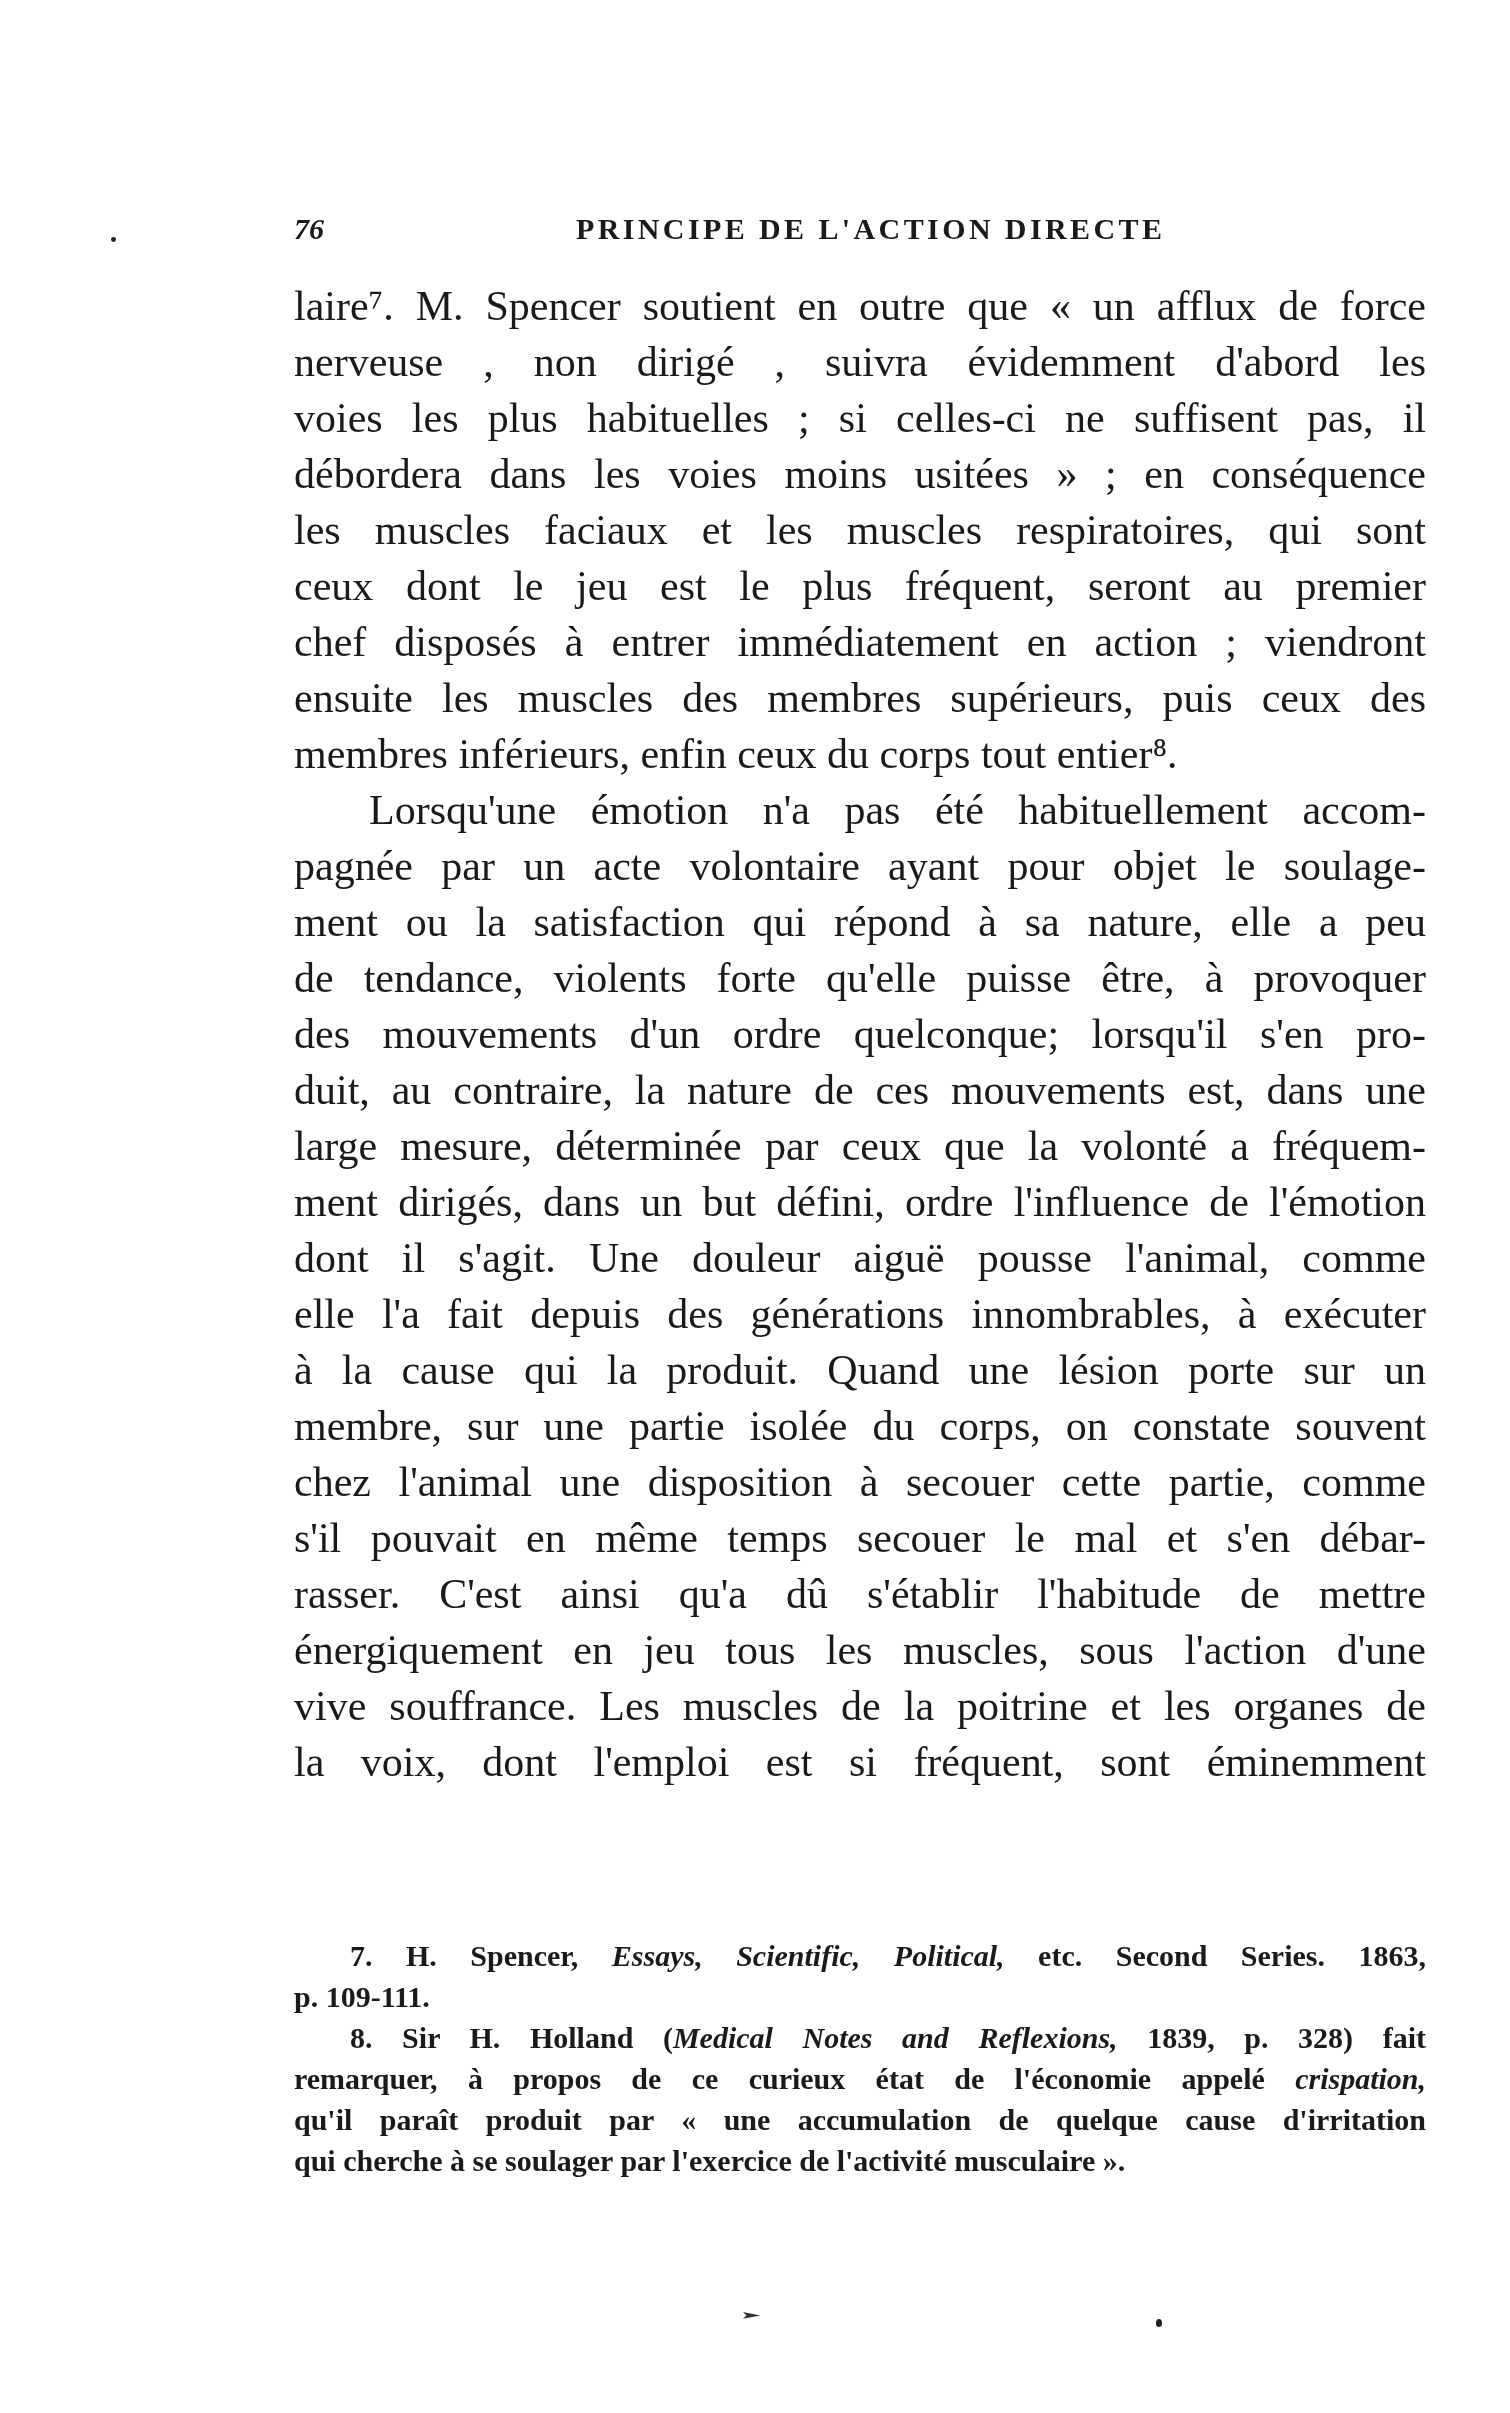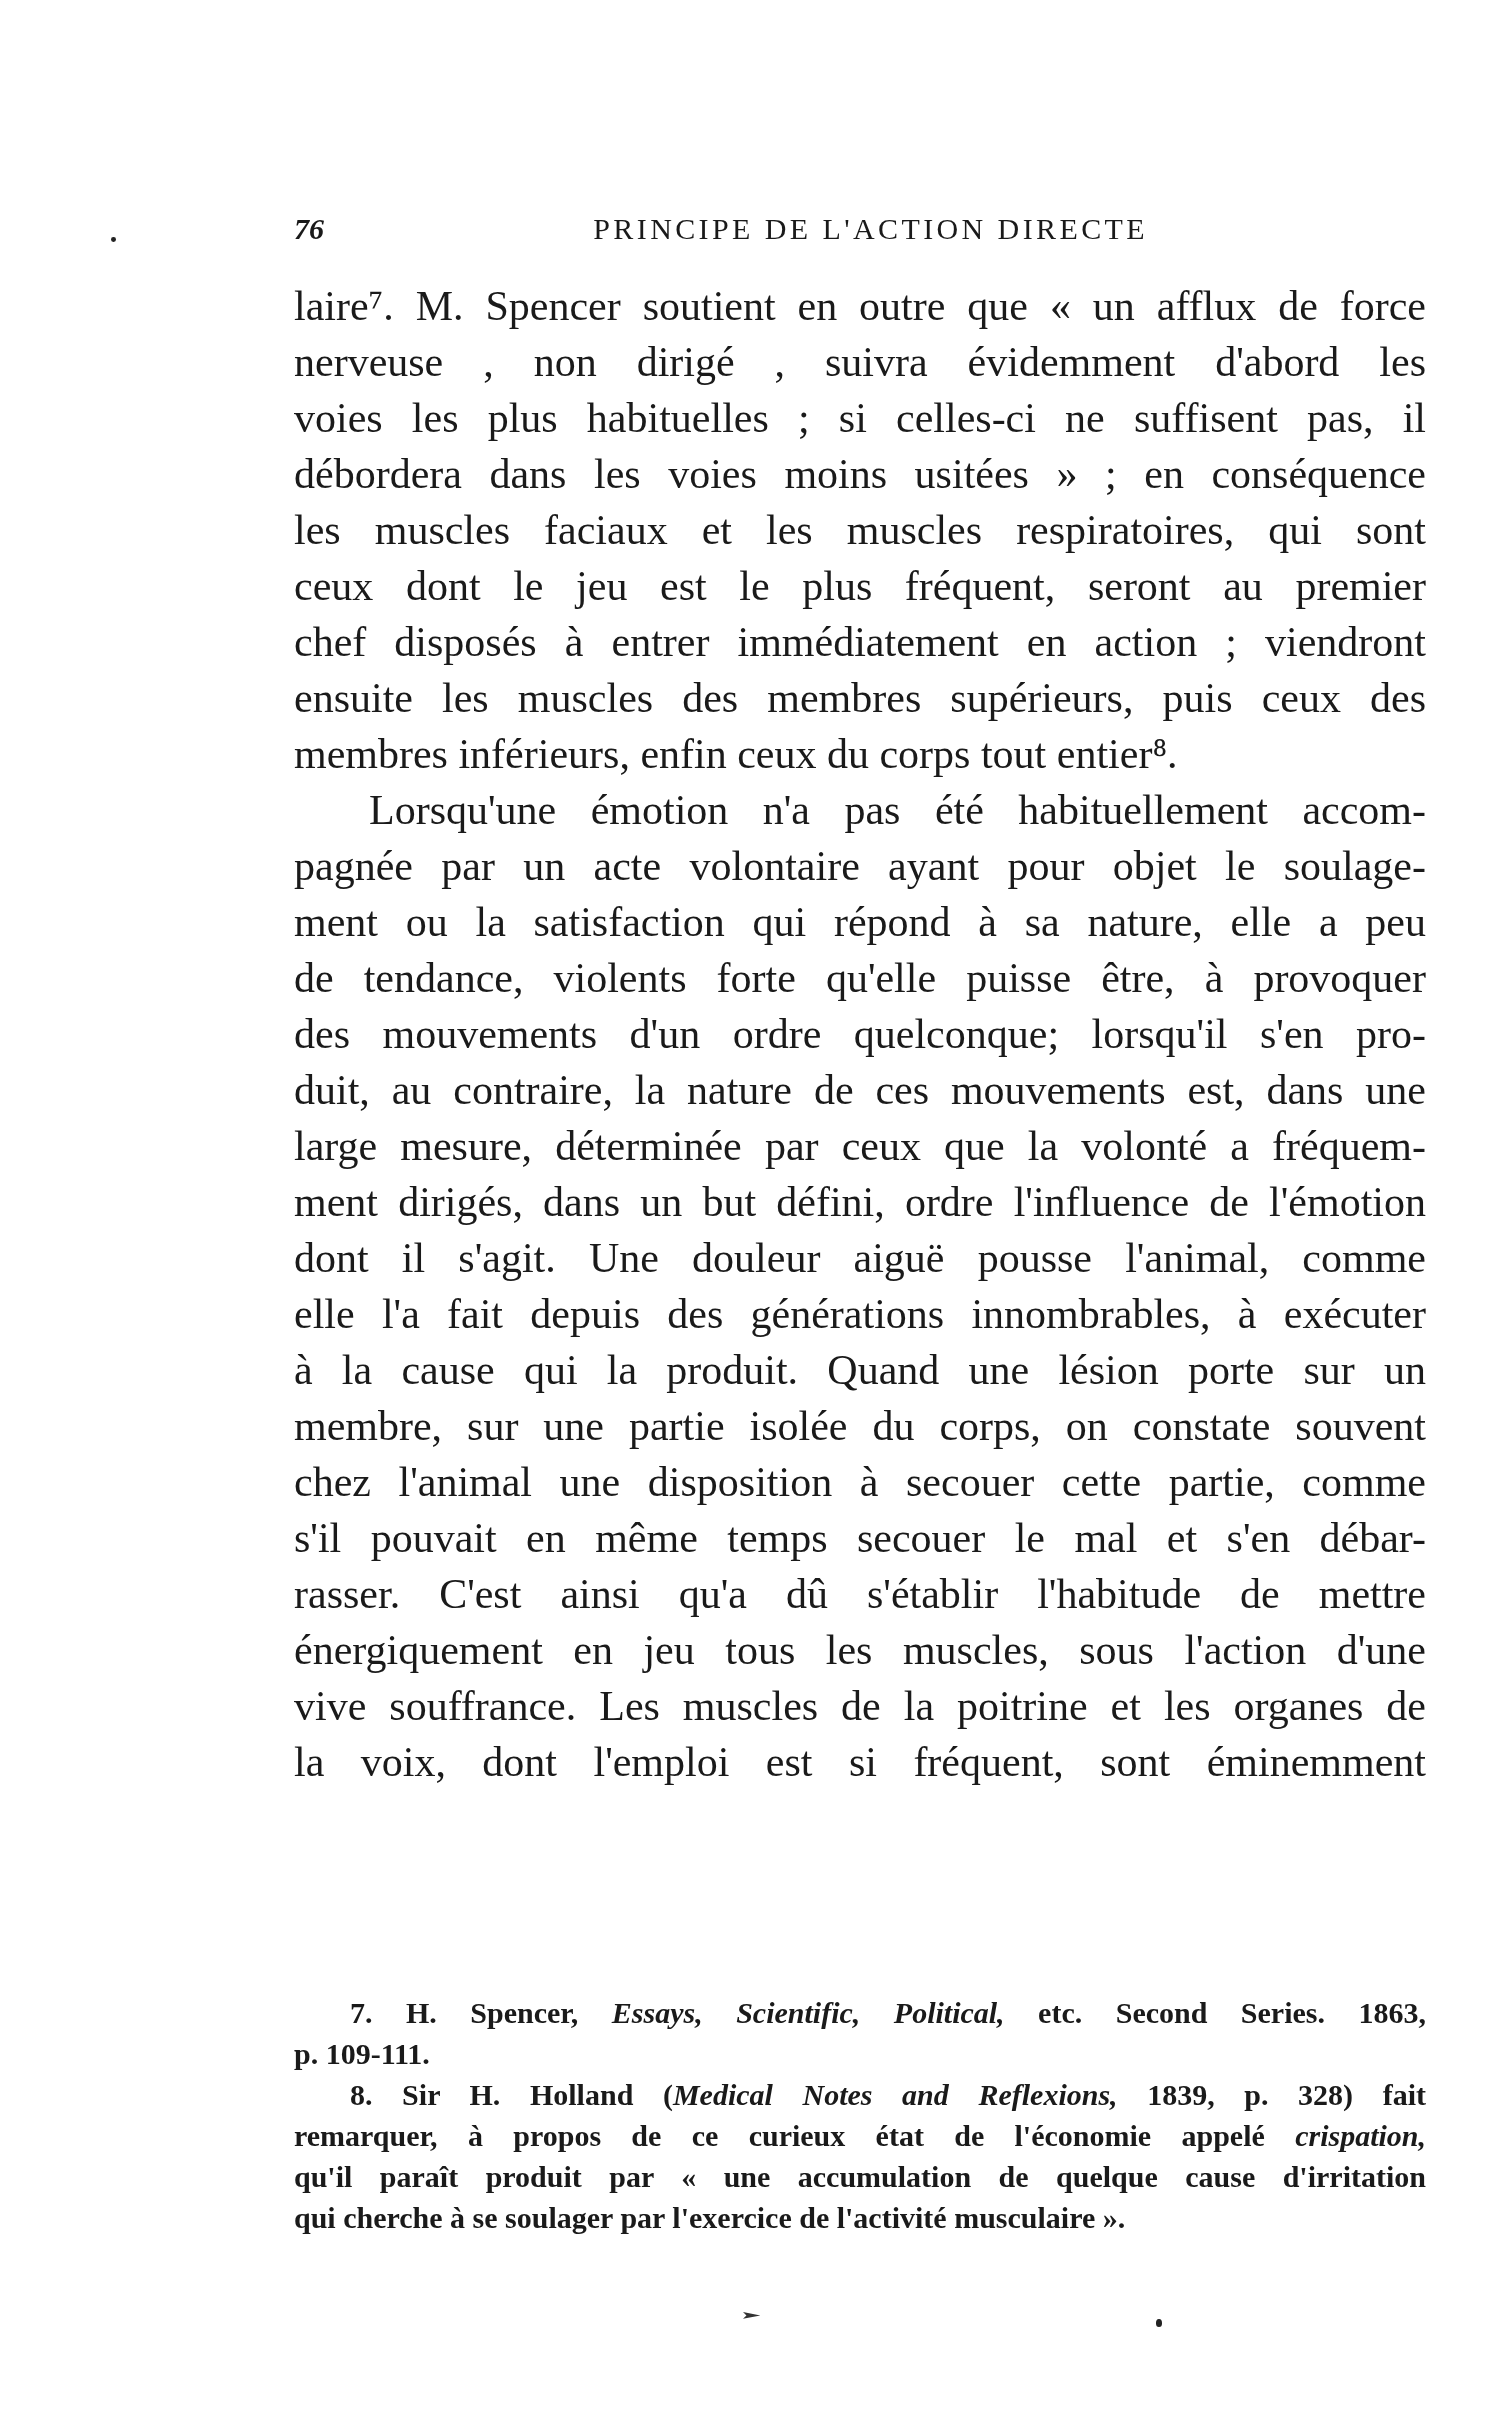--- a/index.html
+++ b/index.html
@@ -2,27 +2,27 @@
 <html style="font-size:7.7px"><head>
 <meta charset="utf-8">
 <style>
   html, body { margin: 0; padding: 0; background: #ffffff; }
   body { width: 1511px; height: 2571px; position: relative; overflow: hidden;
          font-family: "Liberation Serif", "DejaVu Serif", serif; color: #1a1a1a; }
   .page-dot { position: absolute; width: 4.8px; height: 4.8px; background: #222; border-radius: 50%; }
   .header { position: absolute; left: 294px; top: 212px; width: 1134px; height: 43px; }
   .page-number { position: absolute; left: 0; top: 0; font-size: 30px; font-weight: bold; font-style: italic; }
   .running-head { position: absolute; left: 0; right: 0; text-align: center; top: 0;
-                  font-size: 30px; font-weight: normal; letter-spacing: 3.4px; padding-left: 19.3px; }
+                  font-size: 30px; font-weight: bold; letter-spacing: 3.4px; padding-left: 19.3px; }
   .body-text { position: absolute; left: 294px; top: 278px; width: 1132px; }
   .line { display: block; font-size: 42px; line-height: 56px; height: 56px;
           text-align: justify; text-align-last: justify; white-space: nowrap; }
   .line.last { text-align-last: left; }
   .line.indent { padding-left: 75px; }
-  .footnotes { position: absolute; left: 294px; top: 1992px; width: 1132px; }
+  .footnotes { position: absolute; left: 294px; top: 1935px; width: 1132px; }
   .fn-line { display: block; font-size: 30px; line-height: 41px; height: 41px; font-weight: bold;
              text-align: justify; text-align-last: justify; white-space: nowrap; }
   .fn-line.indent { padding-left: 56px; }
   .fn-line.last { text-align-last: left; }
   .mark { position: absolute; background: #333; }
 </style>
 </head>
 <body>
 
 <div class="page-dot" style="left:111px; top:237px;"></div>

